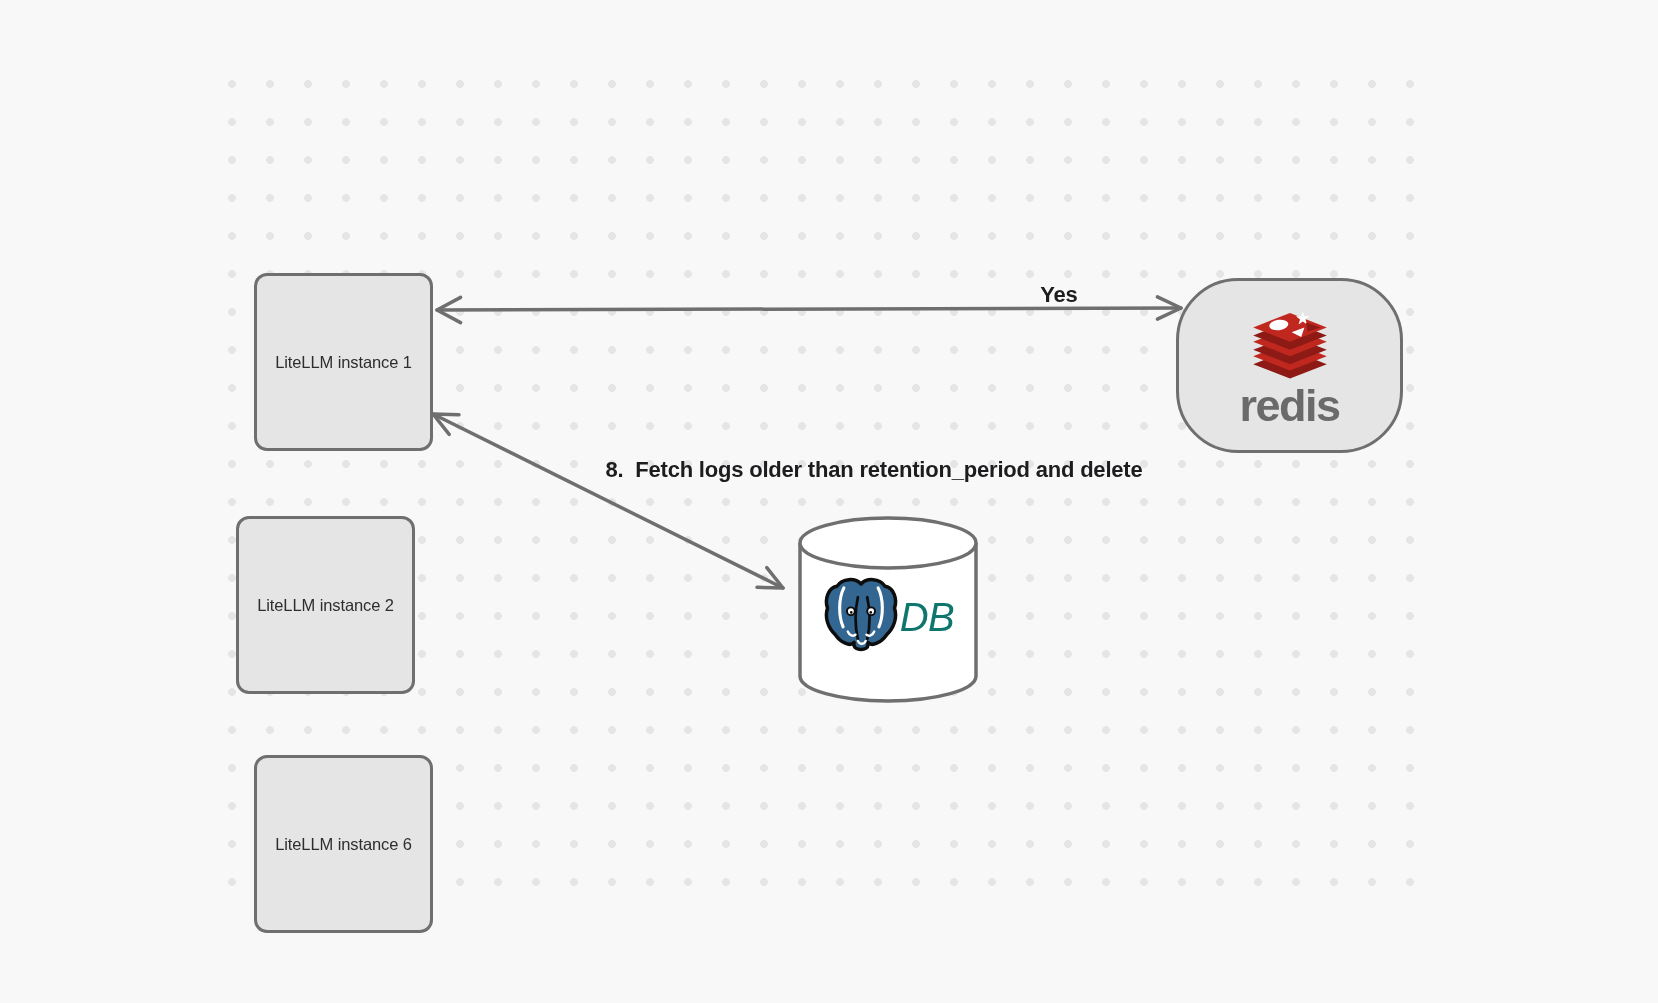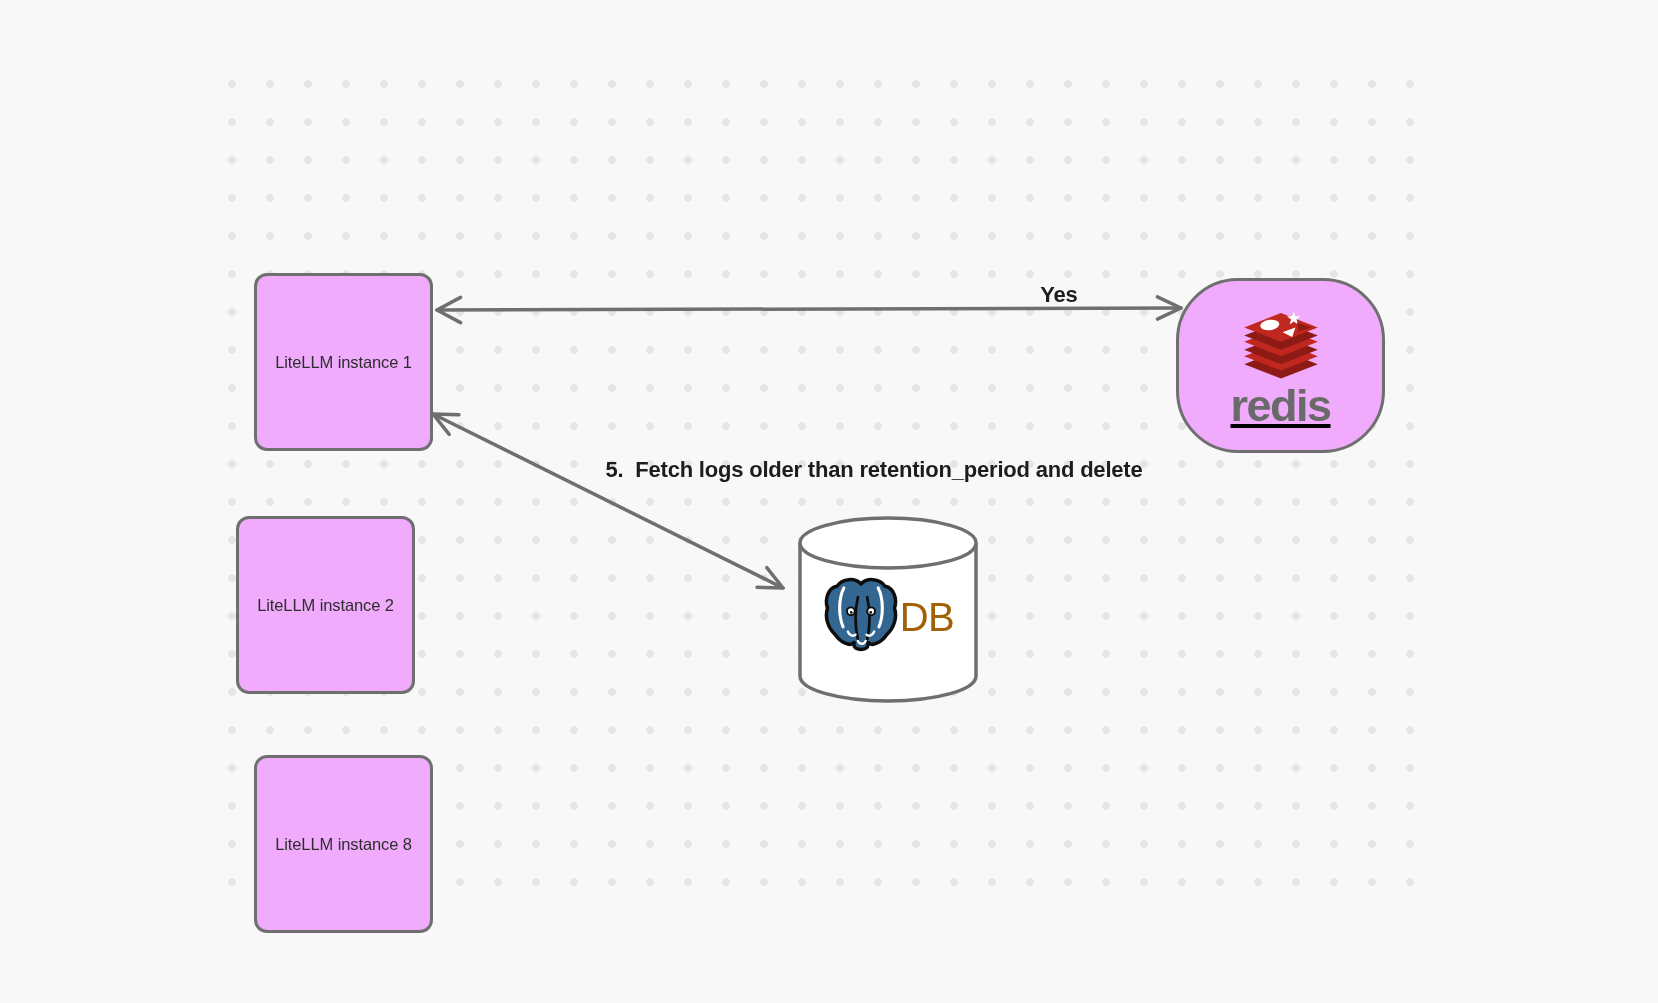--- a/index.html
+++ b/index.html
@@ -8,53 +8,52 @@
 
   .canvas { position: relative; width: 1658px; height: 1003px; background: #f8f8f8; }
 
   .dot-grid {
     position: absolute; left: 213px; top: 65px; width: 1216px; height: 836px;
     background-image: radial-gradient(circle, #e5e5e5 3.6px, rgba(0,0,0,0) 4.2px);
     background-size: 38px 38px;
     z-index: 0;
   }
 
-  .node { position: absolute; z-index: 2; background: #f0abfc; }
+  .node { position: absolute; z-index: 2; background: #e5e5e5; }
 
   .box {
     width: 179px; height: 178px;
     border: 3.5px solid #6f6f6f; border-radius: 13px;
     display: flex; align-items: center; justify-content: center;
   }
   .box-label {
     font-size: 16.5px; color: #2e2e2e; letter-spacing: -0.1px; text-align: center;
   }
 
   .redis-node {
-    left: 1176px; top: 278px; width: 209px; height: 175px;
+    left: 1176px; top: 278px; width: 227px; height: 175px;
     border: 3.5px solid #6f6f6f; border-radius: 62px;
     display: flex; flex-direction: column; align-items: center; justify-content: center;
     padding-top: 4px;
-    text-decoration: underline;
   }
   .redis-word {
     font-size: 45px; font-weight: 700; color: #6a6a6a;
     letter-spacing: -1.5px; line-height: 1; margin-top: 1px;
   }
 
   .db-node {
     left: 797px; top: 515px; width: 182px; height: 192px;
     background: transparent; z-index: 2;
   }
   .cyl-svg { position: absolute; left: 0; top: 0; }
   .cyl-content {
     position: absolute; left: 0; top: 60px; width: 100%; height: 84px;
     display: flex; align-items: center; justify-content: center; gap: 0px;
   }
-  .db-label { font-size: 40px; color: #a16207; letter-spacing: -0.5px; }
+  .db-label { font-size: 40px; color: #0f766e; letter-spacing: -0.5px; font-style: italic; }
 
   .arrows { position: absolute; left: 0; top: 0; z-index: 3; pointer-events: none; }
   .arrow-stroke { stroke: #6f6f6f; stroke-width: 3.5; fill: none;
                   stroke-linecap: round; stroke-linejoin: round; }
 
   .annotation {
     position: absolute; z-index: 4;
     font-weight: 700; font-size: 22px; color: #1d1d1f;
     letter-spacing: -0.2px; white-space: pre; line-height: 24px;
     transform: translateX(-50%);
@@ -67,21 +66,21 @@
 
   <div class="dot-grid"></div>
 
   <div class="node box" style="left:254px; top:273px;">
     <span class="box-label">LiteLLM instance 1</span>
   </div>
   <div class="node box" style="left:236px; top:516px;">
     <span class="box-label">LiteLLM instance 2</span>
   </div>
   <div class="node box" style="left:254px; top:755px;">
-    <span class="box-label">LiteLLM instance 8</span>
+    <span class="box-label">LiteLLM instance 6</span>
   </div>
 
   <div class="node redis-node">
     <svg width="80" height="74" viewBox="0 0 100 92">
 
       <path d="M50,52 L96,70 L50,88 L4,70 Z" fill="#8e1a15"></path>
       <path d="M50,42 L96,60 L50,78 L4,60 Z" fill="#c0281f"></path>
 
       <path d="M50,34 L96,52 L50,70 L4,52 Z" fill="#8e1a15"></path>
       <path d="M50,24 L96,42 L50,60 L4,42 Z" fill="#c0281f"></path>
@@ -131,15 +130,15 @@
       <path class="arrow-stroke" d="M1157.4,296.9 L1181,308 L1157.4,319.1"></path>
     </g>
     <g>
       <path class="arrow-stroke" d="M433,414 L783,588"></path>
       <path class="arrow-stroke" d="M449.2,434.3 L433,414 L459,414.7"></path>
       <path class="arrow-stroke" d="M766.8,567.7 L783,588 L757,587.3"></path>
     </g>
   </svg>
 
   <div class="annotation" style="left:1043px; top:283px;margin-left:16px;">Yes</div>
-  <div class="annotation" style="left:874px; top:458px;">5.  Fetch logs older than retention_period and delete</div>
+  <div class="annotation" style="left:874px; top:458px;">8.  Fetch logs older than retention_period and delete</div>
 
 </div>
 
 </body></html>

